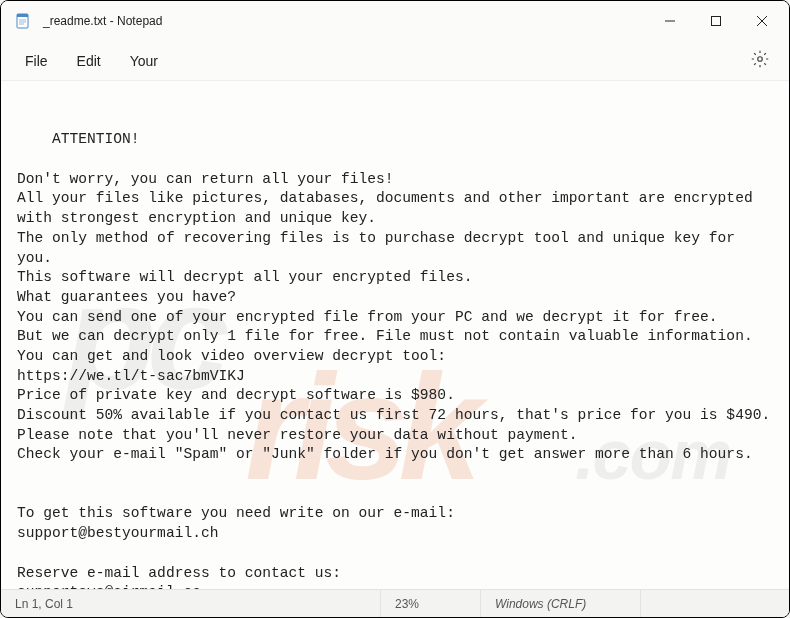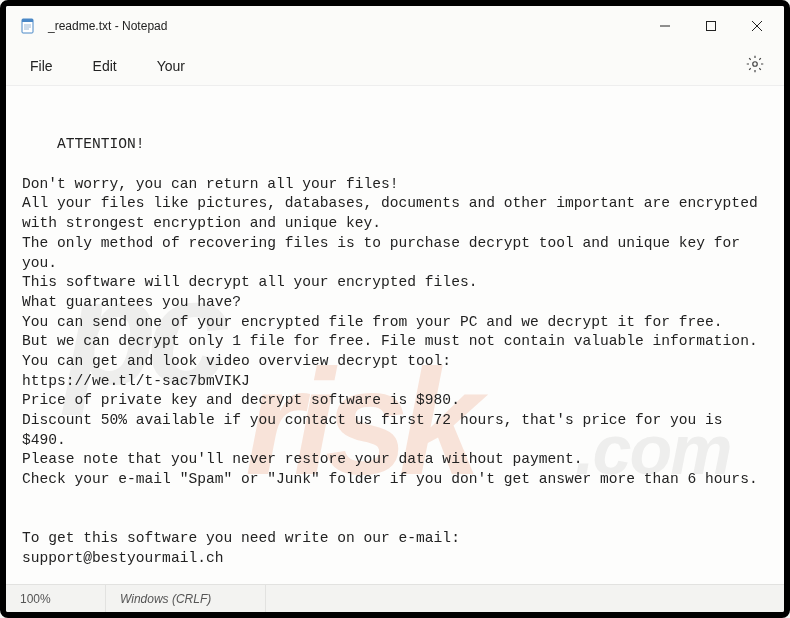--- a/index.html
+++ b/index.html
@@ -9,21 +9,21 @@
   font-family: "Segoe UI", Arial, sans-serif;
   background: #f5f5f3;
   overflow: hidden;
   position: relative;
 }
 .window {
   position: relative;
   width: 790px;
   height: 618px;
   background: #fdfdfc;
-  border: 6px solid #000000;
+  border: 1px solid #000000;
   border-radius: 8px;
   display: flex;
   flex-direction: column;
   overflow: hidden;
   z-index: 1;
 }
 .titlebar {
   height: 40px;
   display: flex;
   align-items: center;
@@ -47,21 +47,21 @@
   display: flex;
   align-items: center;
   justify-content: center;
   color: #222;
 }
 .menubar {
   height: 40px;
   display: flex;
   align-items: center;
   padding: 0 12px;
-  gap: 16px;
+  gap: 5px;
   background: #fbfbf9;
   border-bottom: 1px solid #eee;
 }
 .menuitem {
   padding: 6px 12px;
   font-size: 14px;
   color: #222;
   border-radius: 4px;
 }
 .menubar-spacer { flex: 1; }
@@ -201,17 +201,18 @@
 support@bestyourmail.ch
 
 Reserve e-mail address to contact us:
 supportsys@airmail.cc
 
 Your personal ID:
 0520LsokdGnvFr2RISjCmJRrrLap9P9hT2NtUsBbjhjASzU7J</span>
   </div>
 
   <div class="statusbar">
-    <div class="status-cell zoom">100%</div>
+    <div class="status-cell pos">Ln 1, Col 1</div>
+    <div class="status-cell zoom">23%</div>
     <div class="status-cell eol">Windows (CRLF)</div>
   </div>
 
 </div>
 
 </body></html>

